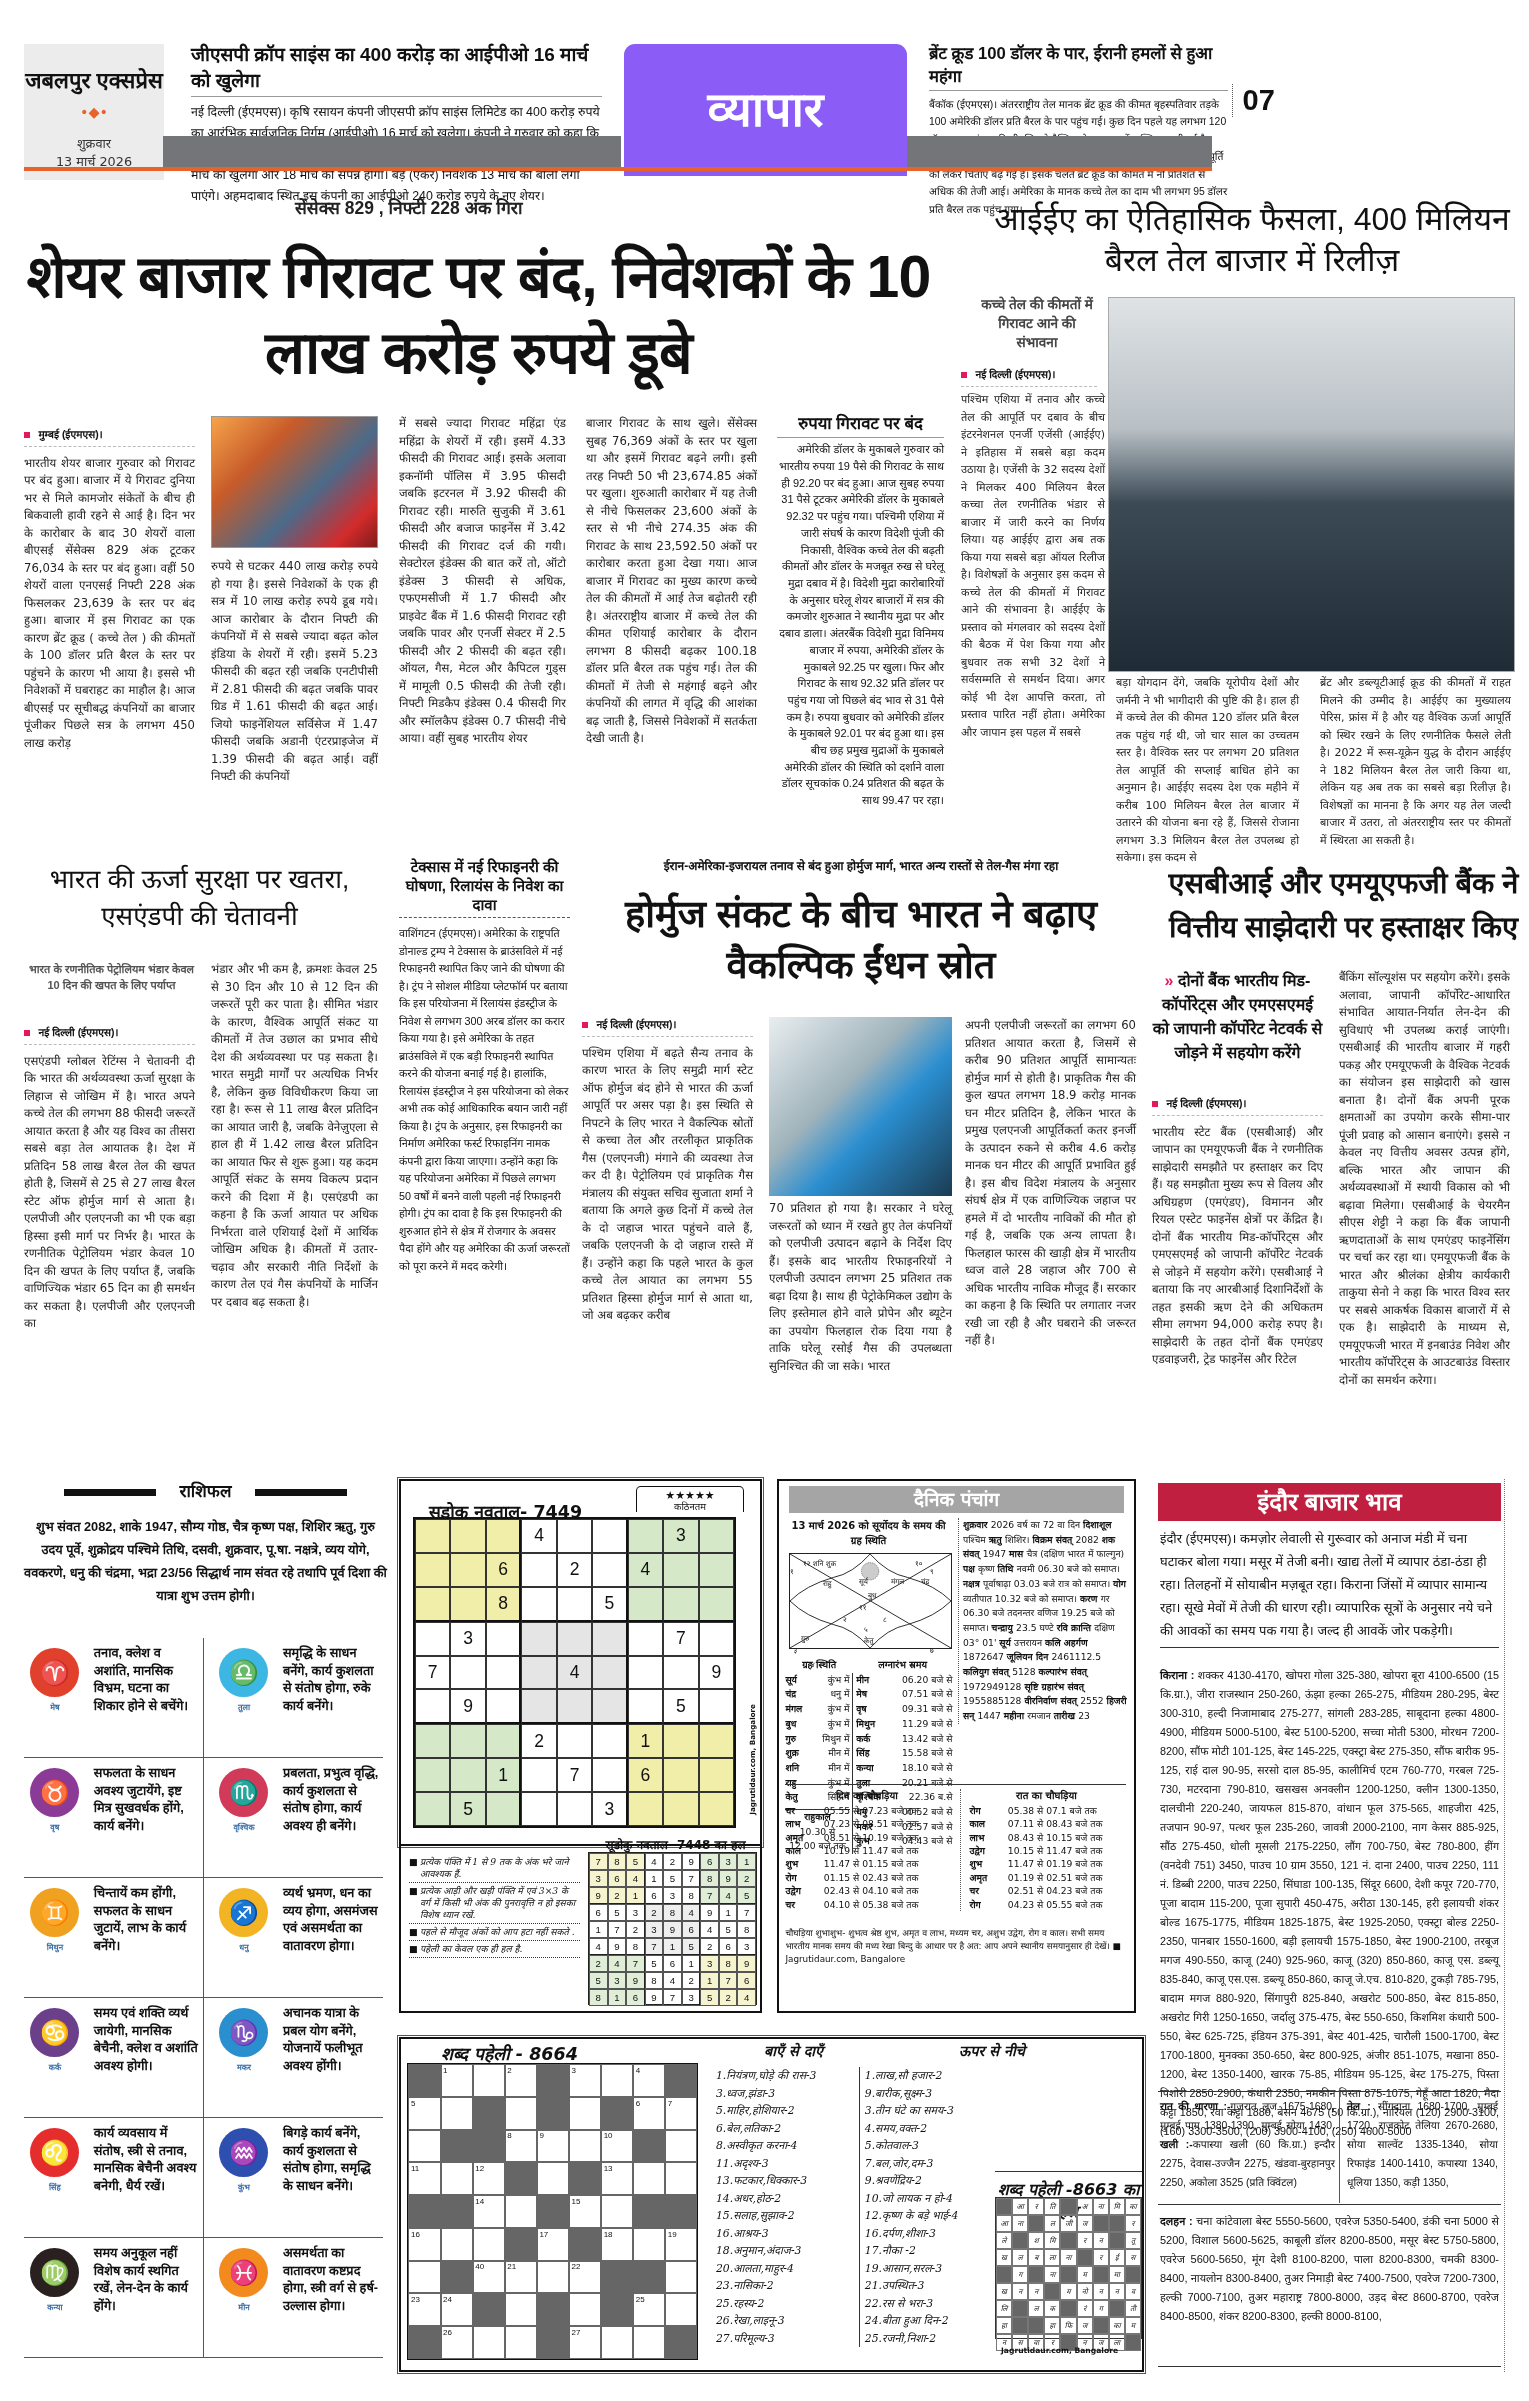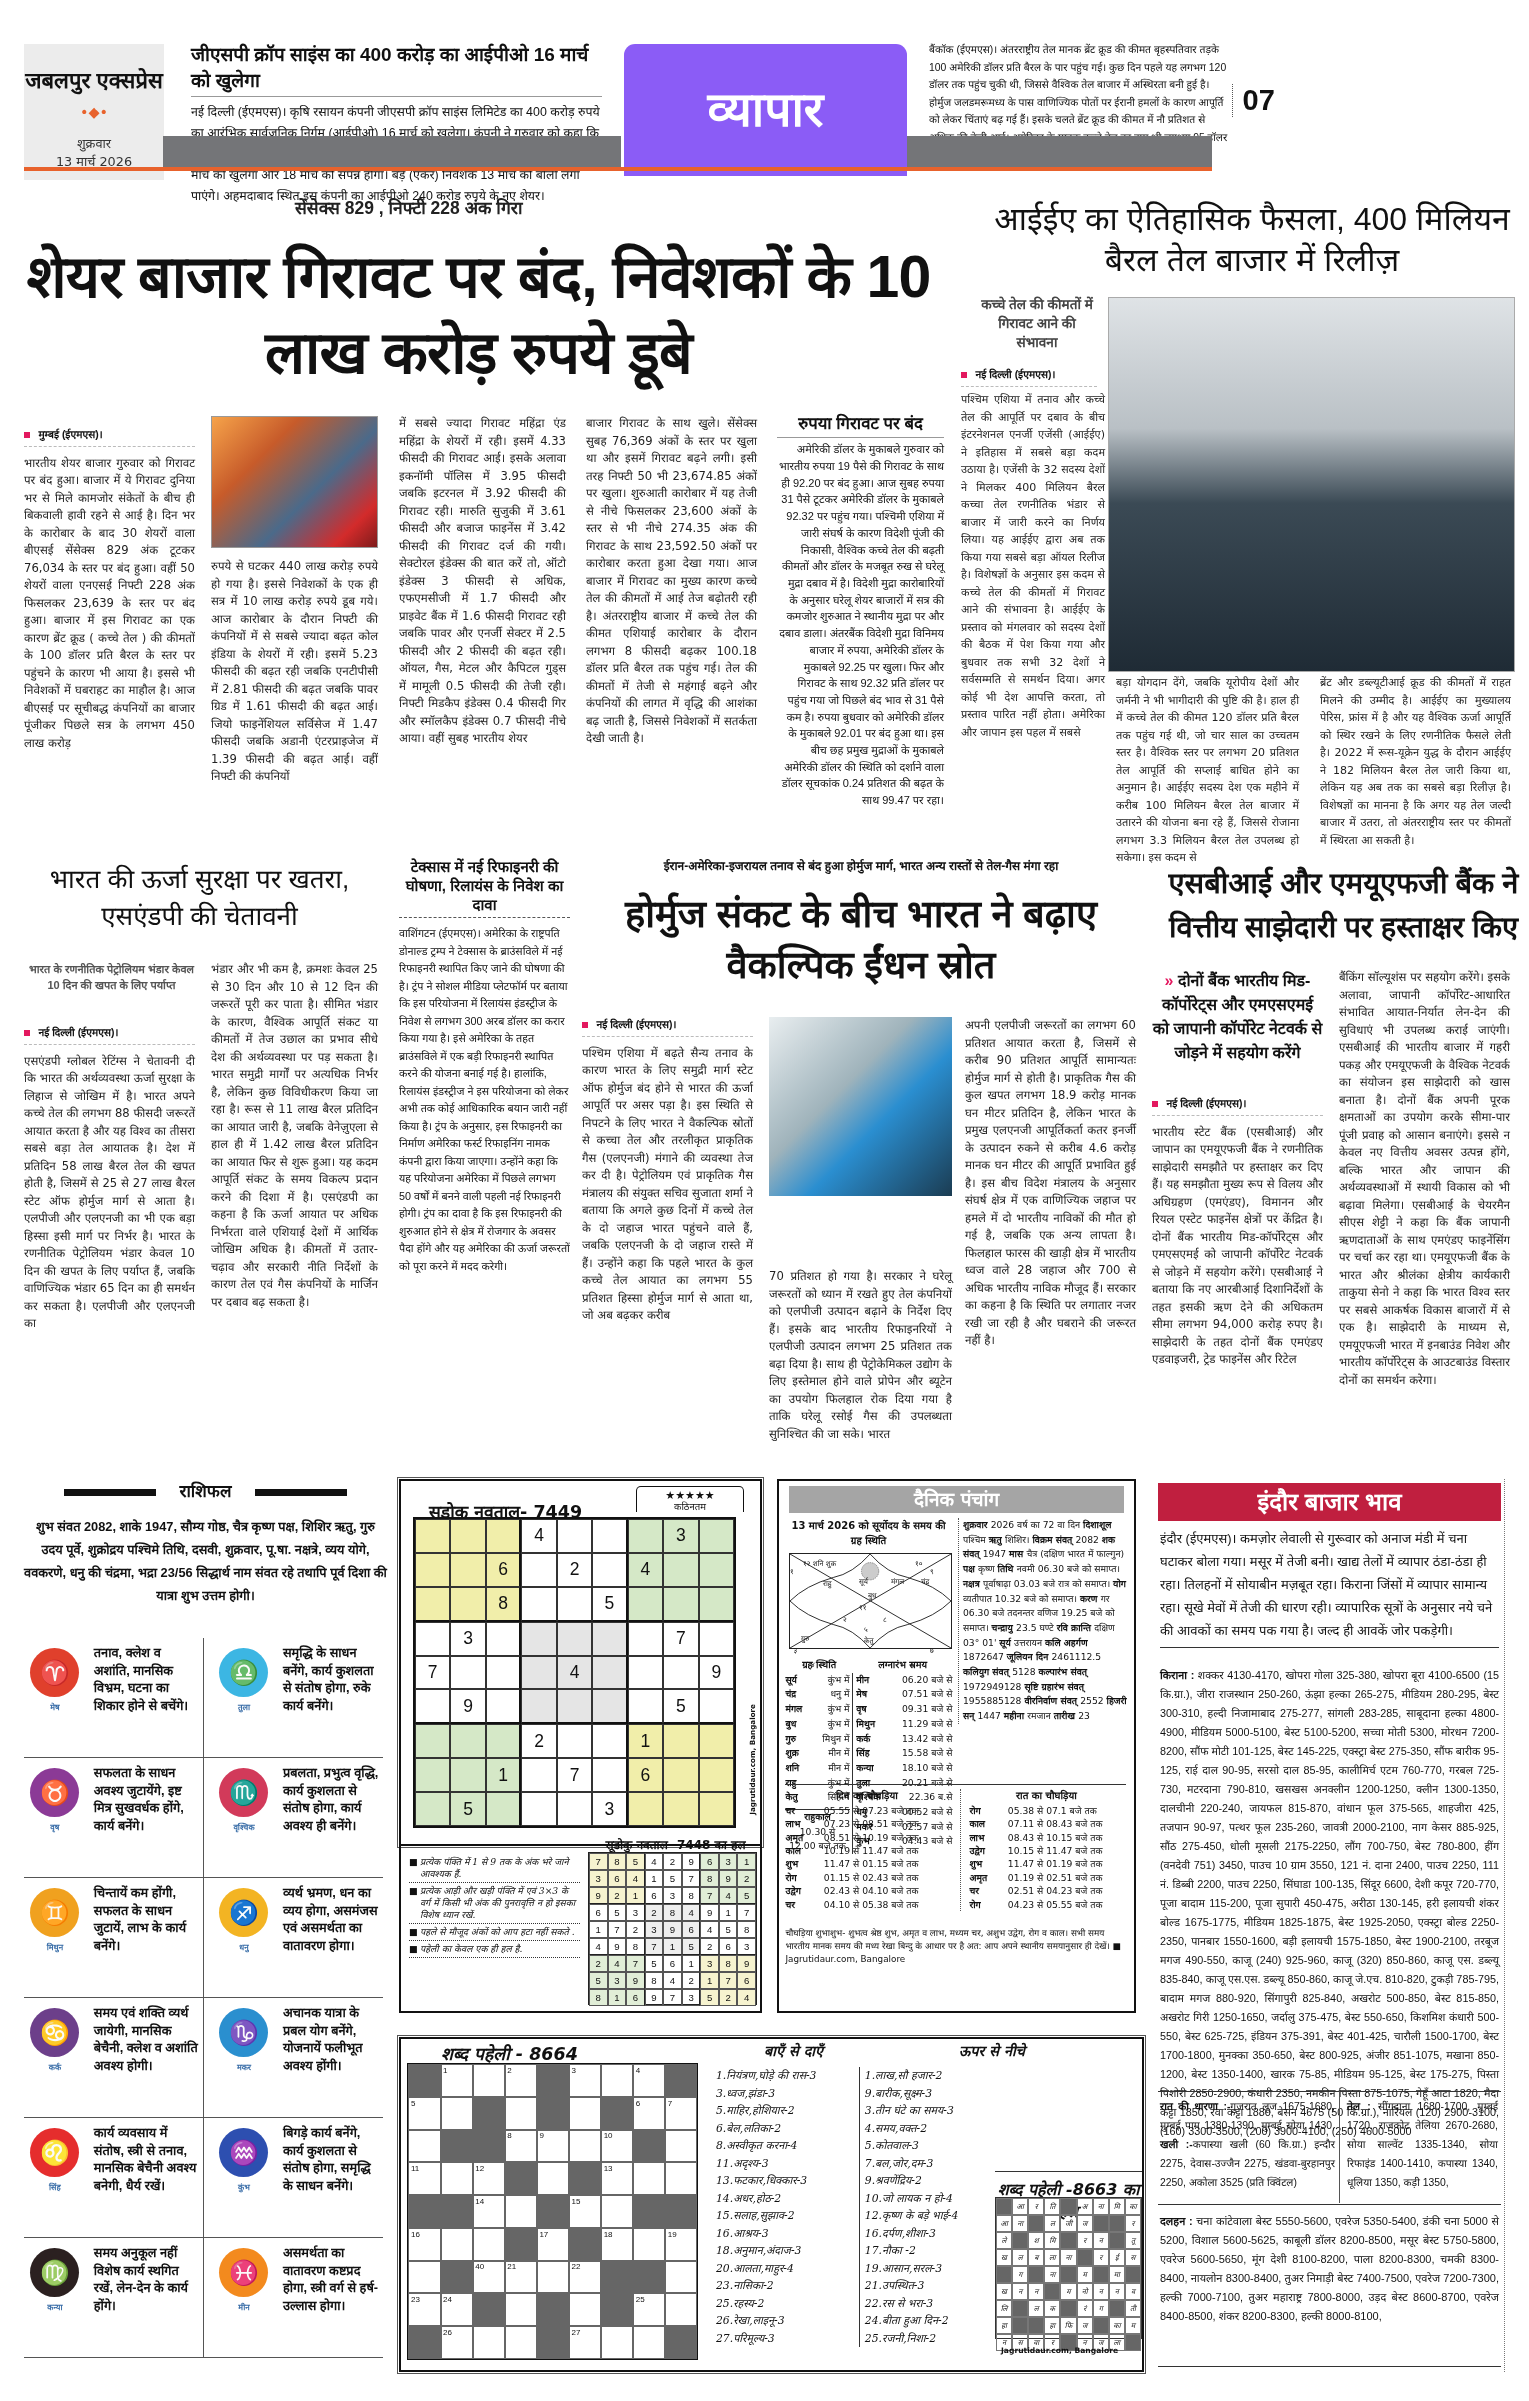--- a/index.html
+++ b/index.html
@@ -118,20 +118,21 @@
   <div id="mast-day">शुक्रवार</div>
   <div id="mast-date">13 मार्च 2026</div>
 </div>
 <div class="abs top-brief" style="left:191px;top:41px;width:411px">
   <h2>जीएसपी क्रॉप साइंस का 400 करोड़ का आईपीओ 16 मार्च को खुलेगा</h2>
   <p>नई दिल्ली (ईएमएस)। कृषि रसायन कंपनी जीएसपी क्रॉप साइंस लिमिटेड का 400 करोड़ रुपये का आरंभिक सार्वजनिक निर्गम (आईपीओ) 16 मार्च को खुलेगा। कंपनी ने गुरुवार को कहा कि आईपीओ के लिए 304-320 रुपये प्रति शेयर का मूल्य दायरा तय किया गया है। आईपीओ 16 मार्च को खुलेगा और 18 मार्च को संपन्न होगा। बड़े (एंकर) निवेशक 13 मार्च को बोली लगा पाएंगे। अहमदाबाद स्थित इस कंपनी का आईपीओ 240 करोड़ रुपये के नए शेयर।</p>
 </div>
 <div class="abs grey-bar" style="left:163px;top:136px;width:458px"></div>
 <div class="abs" id="section-badge">व्यापार</div>
 <div class="abs top-brief" style="left:929px;top:41px;width:299px">
+  <h2 style="font-size:16.7px">ब्रेंट क्रूड 100 डॉलर के पार, ईरानी हमलों से हुआ महंगा</h2>
   <p style="font-size:10.4px;line-height:17.5px">बैंकॉक (ईएमएस)। अंतरराष्ट्रीय तेल मानक ब्रेंट क्रूड की कीमत बृहस्पतिवार तड़के 100 अमेरिकी डॉलर प्रति बैरल के पार पहुंच गई। कुछ दिन पहले यह लगभग 120 डॉलर तक पहुंच चुकी थी, जिससे वैश्विक तेल बाजार में अस्थिरता बनी हुई है। होर्मुज जलडमरूमध्य के पास वाणिज्यिक पोतों पर ईरानी हमलों के कारण आपूर्ति को लेकर चिंताएं बढ़ गई हैं। इसके चलते ब्रेंट क्रूड की कीमत में नौ प्रतिशत से अधिक की तेजी आई। अमेरिका के मानक कच्चे तेल का दाम भी लगभग 95 डॉलर प्रति बैरल तक पहुंच गया।</p>
 </div>
 <div class="abs grey-bar" style="left:907px;top:136px;width:305px"></div>
 <div class="abs" id="orange-rule"></div>
 <div class="abs" id="page-num">07</div>
 
 <div class="abs" id="lead-kicker">सेंसेक्स 829 , निफ्टी 228 अंक गिरा</div>
 <div class="abs" id="lead-headline">शेयर बाजार गिरावट पर बंद, निवेशकों के 10 लाख करोड़ रुपये डूबे</div>
 <div class="col" style="left:24px;top:427px;width:171px">
   <div class="dateline"><span class="sq"></span><span>मुम्बई (ईएमएस)।</span></div>
@@ -181,21 +182,21 @@
 <div class="abs sec-head" id="texas-head">टेक्सास में नई रिफाइनरी की घोषणा, रिलायंस के निवेश का दावा</div>
 <div class="abs" id="texas-body">वाशिंगटन (ईएमएस)। अमेरिका के राष्ट्रपति डोनाल्ड ट्रम्प ने टेक्सास के ब्राउंसविले में नई रिफाइनरी स्थापित किए जाने की घोषणा की है। ट्रंप ने सोशल मीडिया प्लेटफॉर्म पर बताया कि इस परियोजना में रिलायंस इंडस्ट्रीज के निवेश से लगभग 300 अरब डॉलर का करार किया गया है। इसे अमेरिका के तहत ब्राउंसविले में एक बड़ी रिफाइनरी स्थापित करने की योजना बनाई गई है। हालांकि, रिलायंस इंडस्ट्रीज ने इस परियोजना को लेकर अभी तक कोई आधिकारिक बयान जारी नहीं किया है। ट्रंप के अनुसार, इस रिफाइनरी का निर्माण अमेरिका फर्स्ट रिफाइनिंग नामक कंपनी द्वारा किया जाएगा। उन्होंने कहा कि यह परियोजना अमेरिका में पिछले लगभग 50 वर्षों में बनने वाली पहली नई रिफाइनरी होगी। ट्रंप का दावा है कि इस रिफाइनरी की शुरुआत होने से क्षेत्र में रोजगार के अवसर पैदा होंगे और यह अमेरिका की ऊर्जा जरूरतों को पूरा करने में मदद करेगी।</div>
 
 <div class="abs sec-head" id="hormuz-kicker">ईरान-अमेरिका-इजरायल तनाव से बंद हुआ होर्मुज मार्ग, भारत अन्य रास्तों से तेल-गैस मंगा रहा</div>
 <div class="abs sec-head" id="hormuz-headline">होर्मुज संकट के बीच भारत ने बढ़ाए वैकल्पिक ईंधन स्रोत</div>
 <div class="col" style="left:582px;top:1017px;width:171px">
   <div class="dateline"><span class="sq"></span><span>नई दिल्ली (ईएमएस)।</span></div>
   <p class="body-text">पश्चिम एशिया में बढ़ते सैन्य तनाव के कारण भारत के लिए समुद्री मार्ग स्टेट ऑफ होर्मुज बंद होने से भारत की ऊर्जा आपूर्ति पर असर पड़ा है। इस स्थिति से निपटने के लिए भारत ने वैकल्पिक स्रोतों से कच्चा तेल और तरलीकृत प्राकृतिक गैस (एलएनजी) मंगाने की व्यवस्था तेज कर दी है। पेट्रोलियम एवं प्राकृतिक गैस मंत्रालय की संयुक्त सचिव सुजाता शर्मा ने बताया कि अगले कुछ दिनों में कच्चे तेल के दो जहाज भारत पहुंचने वाले हैं, जबकि एलएनजी के दो जहाज रास्ते में हैं। उन्होंने कहा कि पहले भारत के कुल कच्चे तेल आयात का लगभग 55 प्रतिशत हिस्सा होर्मुज मार्ग से आता था, जो अब बढ़कर करीब</p>
 </div>
 <div class="abs" id="fuel-image"></div>
-<div class="col" style="left:769px;top:1268px;width:183px">
+<div class="col" style="left:769px;top:1200px;width:183px">
   <p class="body-text">70 प्रतिशत हो गया है। सरकार ने घरेलू जरूरतों को ध्यान में रखते हुए तेल कंपनियों को एलपीजी उत्पादन बढ़ाने के निर्देश दिए हैं। इसके बाद भारतीय रिफाइनरियों ने एलपीजी उत्पादन लगभग 25 प्रतिशत तक बढ़ा दिया है। साथ ही पेट्रोकेमिकल उद्योग के लिए इस्तेमाल होने वाले प्रोपेन और ब्यूटेन का उपयोग फिलहाल रोक दिया गया है ताकि घरेलू रसोई गैस की उपलब्धता सुनिश्चित की जा सके। भारत</p>
 </div>
 <div class="col" style="left:965px;top:1017px;width:171px">
   <p class="body-text">अपनी एलपीजी जरूरतों का लगभग 60 प्रतिशत आयात करता है, जिसमें से करीब 90 प्रतिशत आपूर्ति सामान्यतः होर्मुज मार्ग से होती है। प्राकृतिक गैस की कुल खपत लगभग 18.9 करोड़ मानक घन मीटर प्रतिदिन है, लेकिन भारत के प्रमुख एलएनजी आपूर्तिकर्ता कतर इनर्जी के उत्पादन रुकने से करीब 4.6 करोड़ मानक घन मीटर की आपूर्ति प्रभावित हुई है। इस बीच विदेश मंत्रालय के अनुसार संघर्ष क्षेत्र में एक वाणिज्यिक जहाज पर हमले में दो भारतीय नाविकों की मौत हो गई है, जबकि एक अन्य लापता है। फिलहाल फारस की खाड़ी क्षेत्र में भारतीय ध्वज वाले 28 जहाज और 700 से अधिक भारतीय नाविक मौजूद हैं। सरकार का कहना है कि स्थिति पर लगातार नजर रखी जा रही है और घबराने की जरूरत नहीं है।</p>
 </div>
 
 <div class="abs sec-head" id="sbi-headline">एसबीआई और एमयूएफजी बैंक ने वित्तीय साझेदारी पर हस्ताक्षर किए</div>
 <div class="abs sec-head" id="sbi-sub"><span style="color:#e3185f">»</span> <span>दोनों बैंक भारतीय मिड-कॉर्पोरेट्स और एमएसएमई को जापानी कॉर्पोरेट नेटवर्क से जोड़ने में सहयोग करेंगे</span></div>
 <div class="col" style="left:1152px;top:1096px;width:171px">
   <div class="dateline"><span class="sq"></span><span>नई दिल्ली (ईएमएस)।</span></div>

